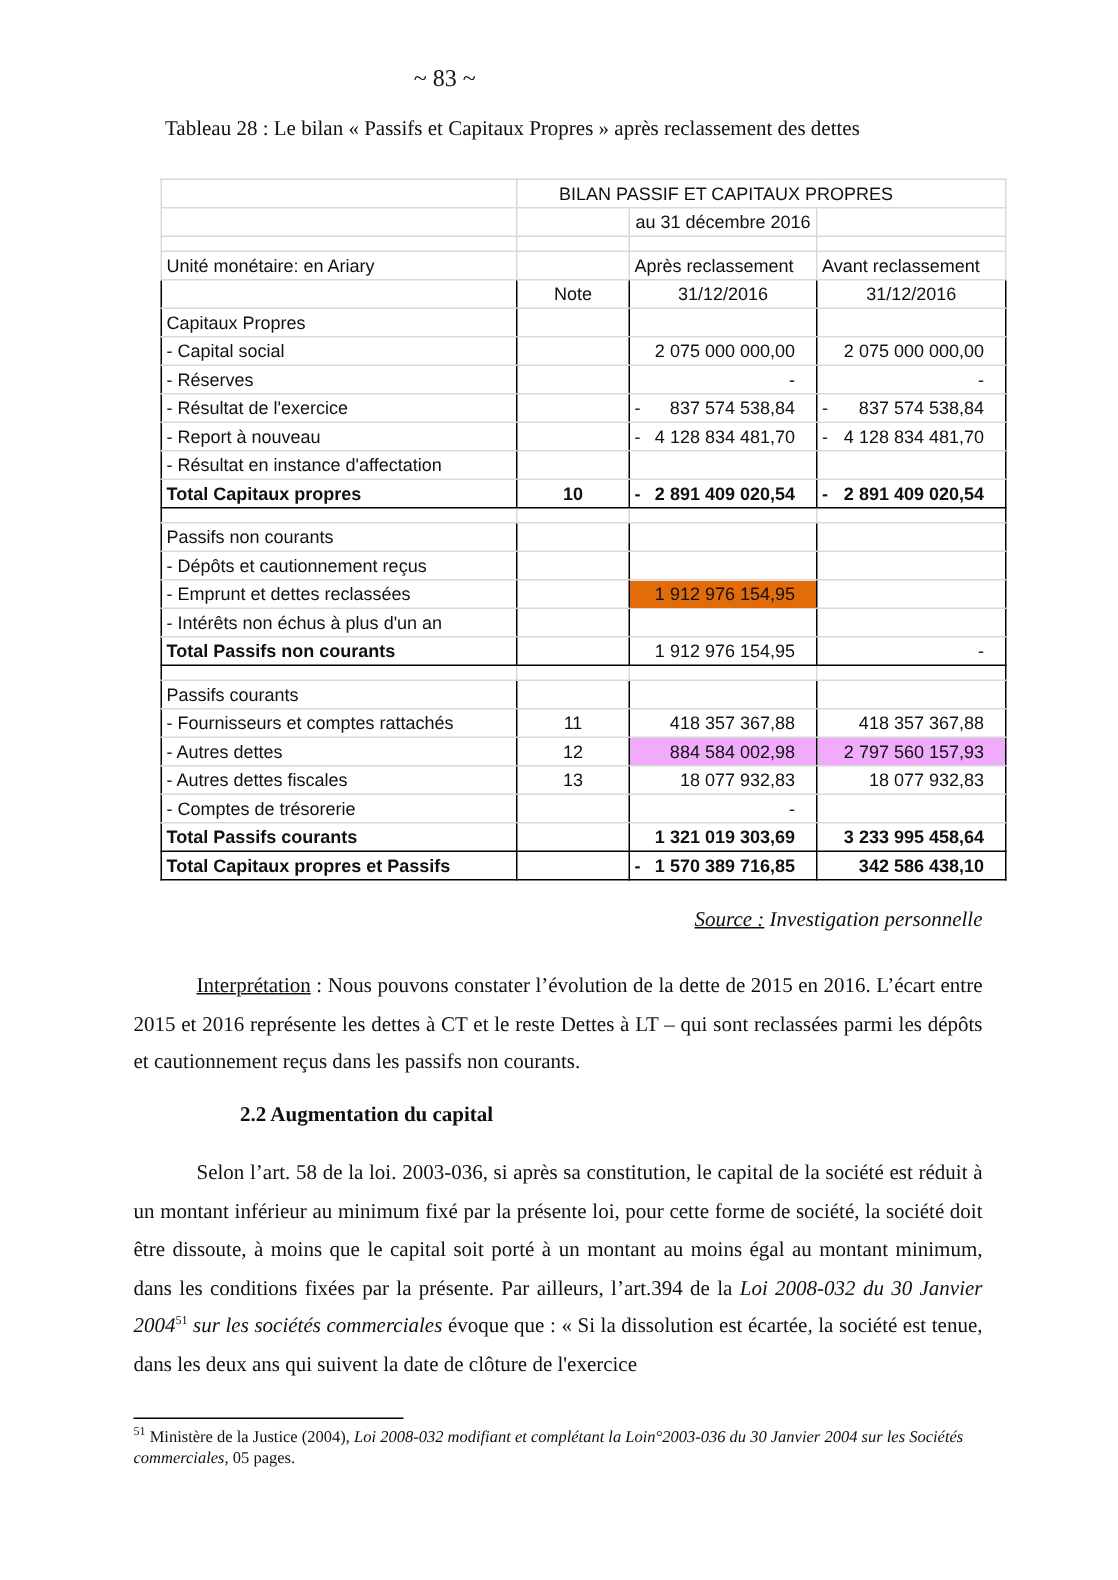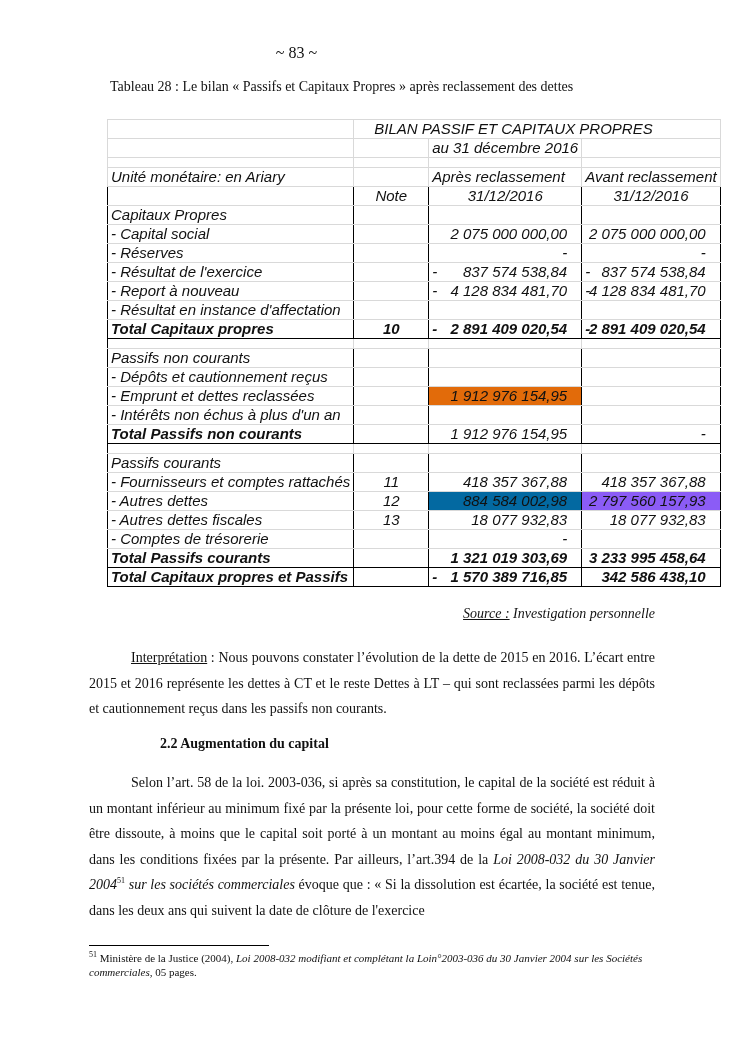--- a/index.html
+++ b/index.html
@@ -1,20 +1,20 @@
 <!DOCTYPE html>
 <html><head>
 <meta charset="utf-8">
 <style>
   html, body { margin:0; padding:0; background:#ffffff; }
   body { width:745px; height:1053px; position:relative; overflow:hidden; font-family:"Liberation Serif", serif; color:#111; }
   .page-num { position:absolute; top:44px; left:0; width:593px; text-align:center; font-size:16px; }
   .caption { position:absolute; top:79px; left:110px; font-size:14px; }
   .tbl-wrap { position:absolute; top:119px; left:107px; }
-  table.bilan { border-collapse:collapse; font-family:"Liberation Sans", sans-serif; font-size:15px; table-layout:fixed;font-style:italic; }
+  table.bilan { border-collapse:collapse; font-family:"Liberation Sans", sans-serif; font-size:12px; table-layout:fixed; }
   table.bilan td { height:18px; padding:0 3px; border:1px solid #d9d9d9; white-space:nowrap; overflow:hidden; line-height:18px; }
   table.bilan col.c1 { width:237px; } table.bilan col.c2 { width:75px; } table.bilan col.c3 { width:125px; } table.bilan col.c4 { width:126px; }
   td.center { text-align:center; }
   td.num { text-align:right; padding-right:14px !important; position:relative; }
   td.neg::before { content:"-"; position:absolute; left:3px; }
   td.bold { font-weight:bold; }
   td.bl { border-left:1px solid #000 !important; }
   td.br { border-right:1px solid #000 !important; }
   td.bt { border-top:1px solid #000 !important; }
   td.bb { border-bottom:1px solid #000 !important; }
@@ -165,22 +165,22 @@
         </tr>
         <tr>
           <td class="bl br">- Fournisseurs et comptes rattachés</td>
           <td class="center br">11</td>
           <td class="num br">418 357 367,88</td>
           <td class="num br">418 357 367,88</td>
         </tr>
         <tr>
           <td class="bl br">- Autres dettes</td>
           <td class="center br">12</td>
-          <td class="num br" style="background: #0369a1;">884 584 002,98</td>
-          <td class="num br" style="background: #8b5cf6;">2 797 560 157,93</td>
+          <td class="num br" style="background: #f0abfc;">884 584 002,98</td>
+          <td class="num br" style="background: #f0abfc;">2 797 560 157,93</td>
         </tr>
         <tr>
           <td class="bl br">- Autres dettes fiscales</td>
           <td class="center br">13</td>
           <td class="num br">18 077 932,83</td>
           <td class="num br">18 077 932,83</td>
         </tr>
         <tr>
           <td class="bl br">- Comptes de trésorerie</td>
           <td class="center br"></td>

